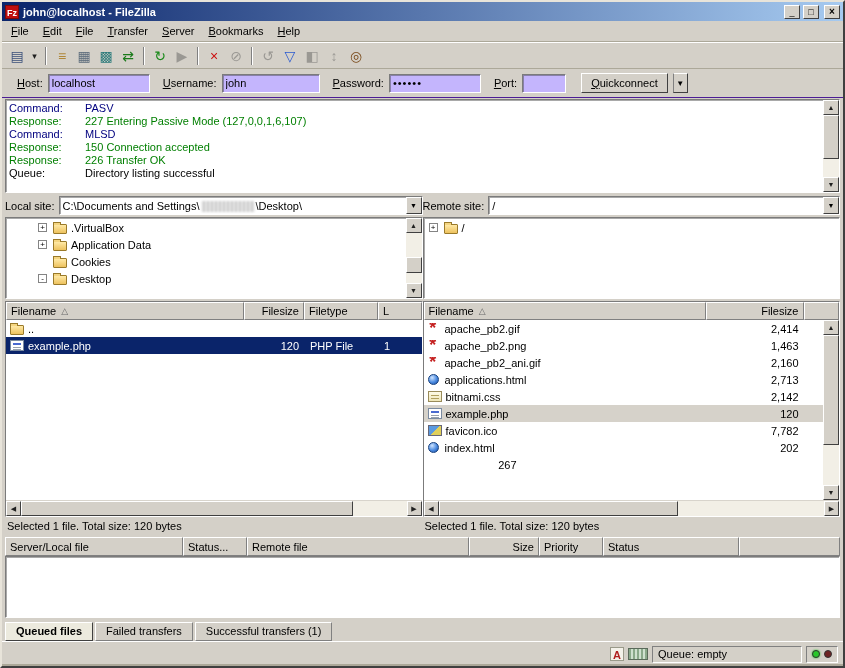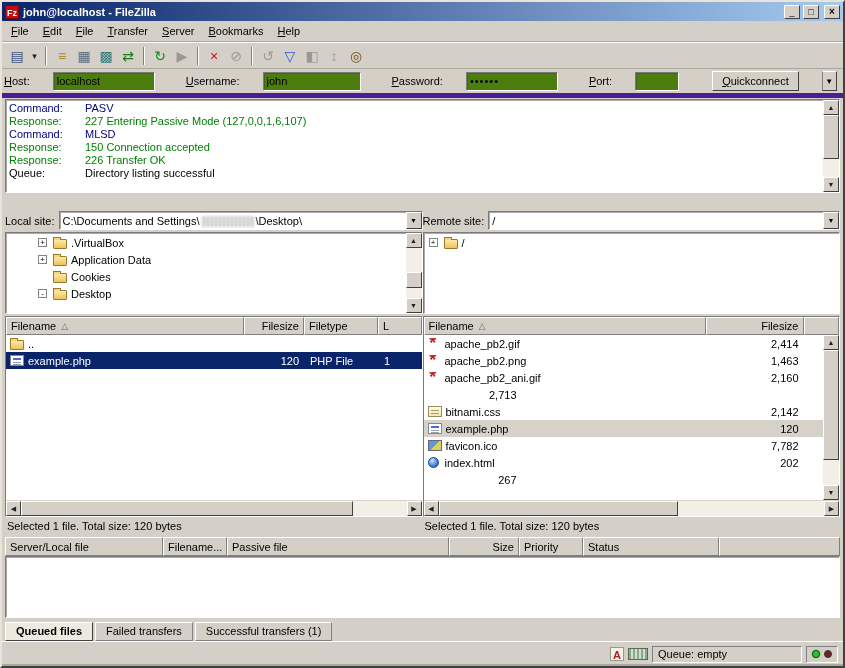--- a/index.html
+++ b/index.html
@@ -30,40 +30,40 @@
   
   .toolbar { height:27px; flex:none; display:flex; align-items:center; padding:1px 4px; border-top:1px solid #fff; border-bottom:1px solid #aca899; }
   .tbtn { width:22px; height:22px; display:flex; align-items:center; justify-content:center; }
   .tbtn .g { font-size:14px; line-height:14px; }
   .tbtn.caret { width:13px; }
   .tbtn.caret .g { font-size:9px; color:#202020; }
   .tbtn[data-disabled="true"] { filter:grayscale(1); opacity:.45; }
   .tsep { width:2px; height:18px; border-left:1px solid #808080; border-right:1px solid #fff; margin:0 4px; }
 
   
-  .quickbar { height:29px; flex:none; display:flex; align-items:center; gap:23px; padding:0 2px; border-bottom:5px solid #4c1d95; }
+  .quickbar { height:29px; flex:none; display:flex; align-items:center; gap:5px; padding:0 15px; border-bottom:1px solid #4c1d95; }
   .q-label { display:inline-block; white-space:nowrap; }
   .q-label::first-letter { text-decoration:underline; }
-  .tfield { height:19px; font:11px "Liberation Sans",sans-serif; background:#4d7c0f; padding:1px 3px;
+  .tfield { height:19px; font:11px "Liberation Sans",sans-serif; background:#c4b5fd; padding:1px 3px;
     border:1px solid; border-color:#7b7b7b #fff #fff #7b7b7b; box-shadow: inset 1px 1px 0 rgba(64,64,64,.45); }
   .tfield.host { width:102px; margin-right:8px; }
   .tfield.user { width:98px; margin-right:8px; }
   .tfield.pass { width:92px; margin-right:8px; letter-spacing:1px; }
   .tfield.port { width:44px; margin-right:10px; }
   .qc-btn { height:20px; display:flex; align-items:center; padding:0 9px; background:var(--face,#d4d0c8);
     border:1px solid; border-color:#fff #404040 #404040 #fff; }
   .qc-btn span::first-letter { text-decoration:underline; }
   .qc-caret { width:15px; height:20px; display:flex; align-items:center; justify-content:center; font-size:8px;
     background:var(--face,#d4d0c8); border:1px solid; border-color:#fff #404040 #404040 #fff; border-left-color:#808080; }
 
   
   .sunken { background:#fff; border:1px solid; border-color:#7b7b7b #fff #fff #7b7b7b; box-shadow: inset 1px 1px 0 rgba(64,64,64,.45); }
 
   
-  .log-wrap { height:94px; flex:none; margin:1px 3px 17px 3px; display:flex; }
+  .log-wrap { height:94px; flex:none; margin:1px 3px 2px 3px; display:flex; }
   .log-box { flex:1; display:flex; overflow:hidden; }
   .log-lines { flex:1; padding:2px 3px; overflow:hidden; }
   .logline { display:flex; height:13px; line-height:13px; white-space:nowrap; }
   .loglabel { width:76px; flex:none; }
   .t-command { color: var(--command_blue,#00007f); }
   .t-response { color: var(--response_green,#007f00); }
   .t-status { color:#000; }
 
   
   .vscroll { width:16px; flex:none; display:flex; flex-direction:column; background:#f2efe6; }
@@ -131,21 +131,21 @@
   .fi.star::before { content:"*"; position:absolute; left:1px; top:0px; font-size:18px; font-weight:bold; color:#c42020; line-height:11px; }
   .fi.ball { width:11px; height:11px; border-radius:6px; border:1px solid #16407e;
     background:radial-gradient(circle at 35% 30%, #cfe4ff, #4a8ae0 55%, #1a4a9e); margin-right:6px; }
   .fi.css { background:linear-gradient(#fdfbe8,#efe6b8); border:1px solid #9a8c5a; }
   .fi.css::before { content:""; position:absolute; left:2px; right:2px; top:3px; height:1px; background:#b0a060; box-shadow:0 3px 0 #b0a060; }
   .fi.ico { background:linear-gradient(135deg,#5a9ae0 0 50%,#e0d05a 50% 100%); border:1px solid #667; }
 
   
   .queue-sec { flex:none; padding:2px 3px 0 3px; display:flex; flex-direction:column; }
   .qhdr { height:19px; flex:none; display:flex; }
-  .q1{width:158px}.q2{width:64px}.q3{width:222px}.q4{width:70px;justify-content:flex-end}.q5{width:64px}.q6{width:136px}
+  .q1{width:178px}.q2{width:64px}.q3{width:222px}.q4{width:70px;justify-content:flex-end}.q5{width:64px}.q6{width:136px}
   .qbody { height:62px; flex:none; background:#fff; }
 
   .tabs { height:23px; flex:none; display:flex; align-items:flex-end; gap:2px; padding:2px 3px 0 3px; }
   .tab { padding:2px 10px 3px 10px; background:var(--face,#d4d0c8); border:1px solid #808080; border-top-color:#fff; border-left-color:#fff; }
   .tab.active { font-weight:bold; background:#eceade; border:1px solid; border-color:#fff #404040 #404040 #fff; }
 
   
   .statusbar { height:25px; flex:none; display:flex; align-items:center; gap:4px; padding:2px 5px; border-top:1px solid #fff; box-shadow:0 -2px 0 #aca899 inset; }
   .sb-spacer { flex:1; }
   .sb-ico.a { width:14px; height:14px; font-weight:bold; font-size:11px; color:#b02020; text-align:center; line-height:14px; border:1px solid #9a9a8a; background:#f4f2ea; }
@@ -415,20 +415,24 @@
                 <span class="cell rc-size">1,463</span>
               </div>
             <div class="frow">
                 <span class="cell rc-name">
                   <i class="fi star"></i>
                   <span>apache_pb2_ani.gif</span>
                 </span>
                 <span class="cell rc-size">2,160</span>
               </div>
             <div class="frow">
+                <span class="cell rc-name">
+                  <i class="fi ball"></i>
+                  <span>applications.html</span>
+                </span>
                 <span class="cell rc-size">2,713</span>
               </div>
             <div class="frow">
                 <span class="cell rc-name">
                   <i class="fi css"></i>
                   <span>bitnami.css</span>
                 </span>
                 <span class="cell rc-size">2,142</span>
               </div>
             <div class="frow gsel">
@@ -472,22 +476,22 @@
           <div class="sbtn h">▶</div>
         </div>
       </div>
       <div class="pstatus">Selected 1 file. Total size: 120 bytes</div>
     </div>
   </div>
 
   <div class="queue-sec">
     <div class="qhdr">
       <div class="hcell q1">Server/Local file</div>
-      <div class="hcell q2">Filename...</div>
-      <div class="hcell q3">Passive file</div>
+      <div class="hcell q2">Status...</div>
+      <div class="hcell q3">Remote file</div>
       <div class="hcell q4">Size</div>
       <div class="hcell q5">Priority</div>
       <div class="hcell q6">Status</div>
       <div class="hcell h-fill"></div>
     </div>
     <div class="qbody sunken"></div>
   </div>
 
   <div class="tabs">
     <div class="tab active">Queued files</div>

